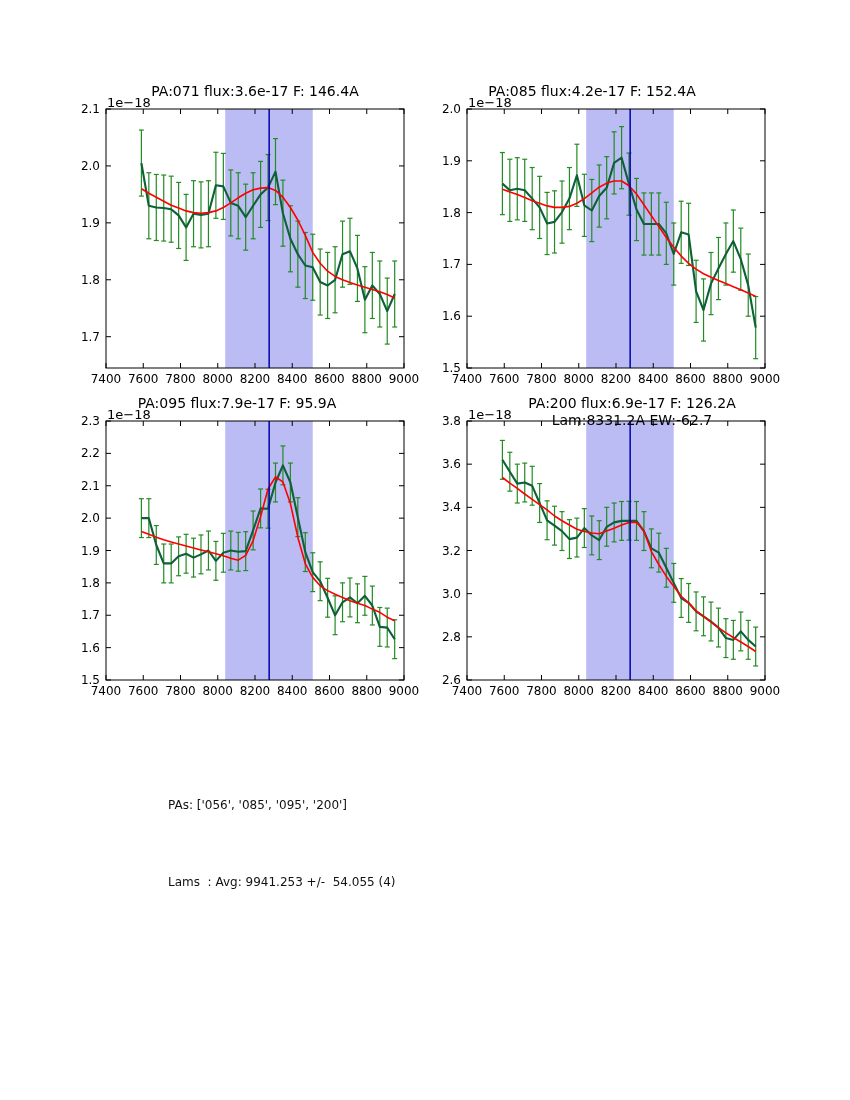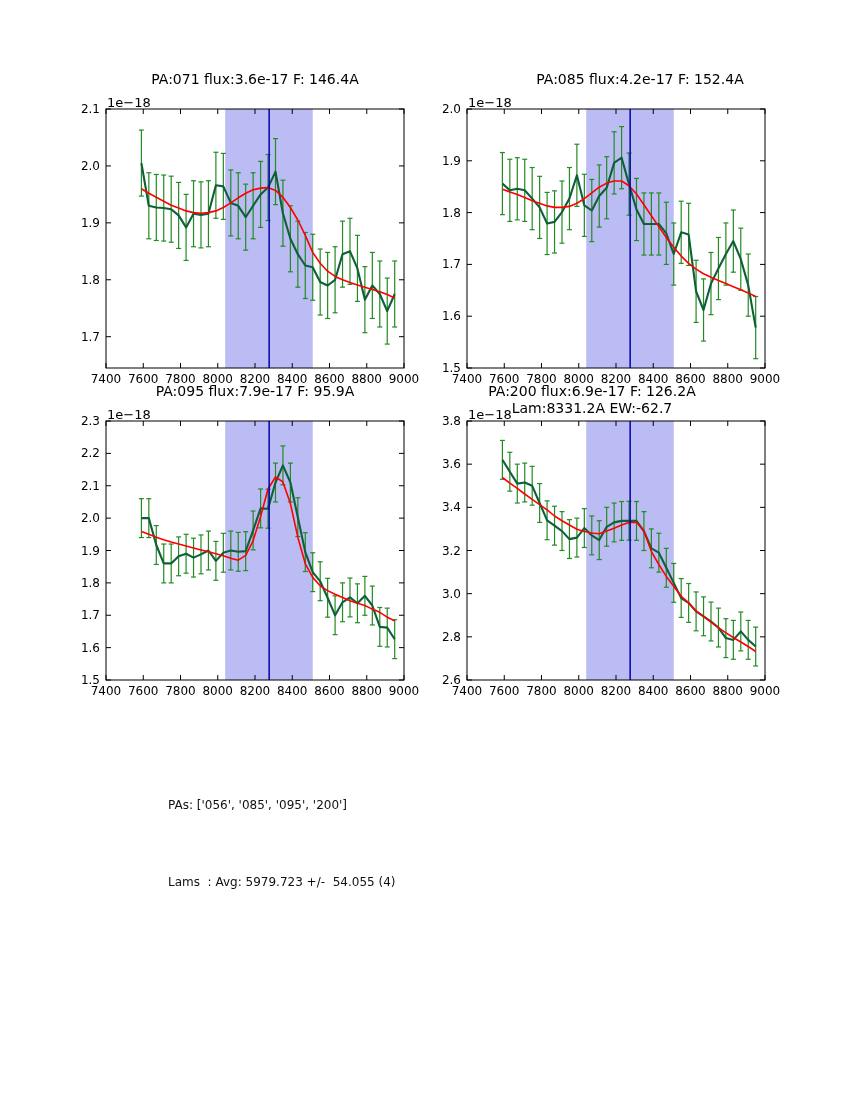--- a/index.html
+++ b/index.html
@@ -1,19 +1,19 @@
 <!DOCTYPE html>
 <html><head>
 <meta charset="utf-8">
 <style>
   html,body{margin:0;padding:0;background:#fff;}
   .page{position:relative;width:850px;height:1100px;background:#ffffff;
         font-family:"DejaVu Sans","Liberation Sans",sans-serif;overflow:hidden;}
   #fig{position:absolute;left:0;top:0;}
-  .title{position:absolute;width:360px;text-align:center;font-size:14px;line-height:17px;color:#000;}
+  .title{position:absolute;width:360px;text-align:center;font-size:14px;line-height:17px;color:#000;margin-top:12px;}
   .offset{position:absolute;font-size:13px;color:#000;}
   .stats{position:absolute;left:168px;top:741px;font-size:12px;line-height:25.8px;white-space:pre;color:#111;}
   #fig text{font-size:12px;fill:#000;font-family:"DejaVu Sans","Liberation Sans",sans-serif;}
 </style>
 </head>
 <body>
 
 <div class="page">
   <svg id="fig" width="850" height="1100">
       <g>
@@ -683,35 +683,35 @@
           <text x="461" y="511.3333333333333" text-anchor="end">3.4</text>
           <text x="461" y="468.16666666666663" text-anchor="end">3.6</text>
           <text x="461" y="425" text-anchor="end">3.8</text>
         </g>
       </g>
     </svg>
 
   <div class="title" style="left:75px;top:71px">
     <div>PA:071 flux:3.6e-17 F: 146.4A</div>
   </div>
-  <div class="title" style="left:460px;top:71px">
+  <div class="title" style="left:412px;top:71px">
     <div>PA:085 flux:4.2e-17 F: 152.4A</div>
   </div>
-  <div class="title" style="left:75px;top:383px">
+  <div class="title" style="left:57px;top:383px">
     <div>PA:095 flux:7.9e-17 F: 95.9A</div>
   </div>
-  <div class="title" style="left:412px;top:383px">
+  <div class="title" style="left:452px;top:383px">
     <div>PA:200 flux:6.9e-17 F: 126.2A</div>
     <div>Lam:8331.2A EW:-62.7</div>
   </div>
 
   <div class="offset" style="left:107px;top:95px">1e−18</div>
   <div class="offset" style="left:468px;top:95px">1e−18</div>
   <div class="offset" style="left:107px;top:407px">1e−18</div>
   <div class="offset" style="left:468px;top:407px">1e−18</div>
 
   <div class="stats">
     <div>PAs: ['056', '085', '095', '200']</div>
-    <div>Lams  : Avg: 5979.723 +/-  54.055 (4)</div>
+    <div>Lams  : Avg: 9941.253 +/-  54.055 (4)</div>
     
     
   </div>
 </div>
 
 </body></html>

